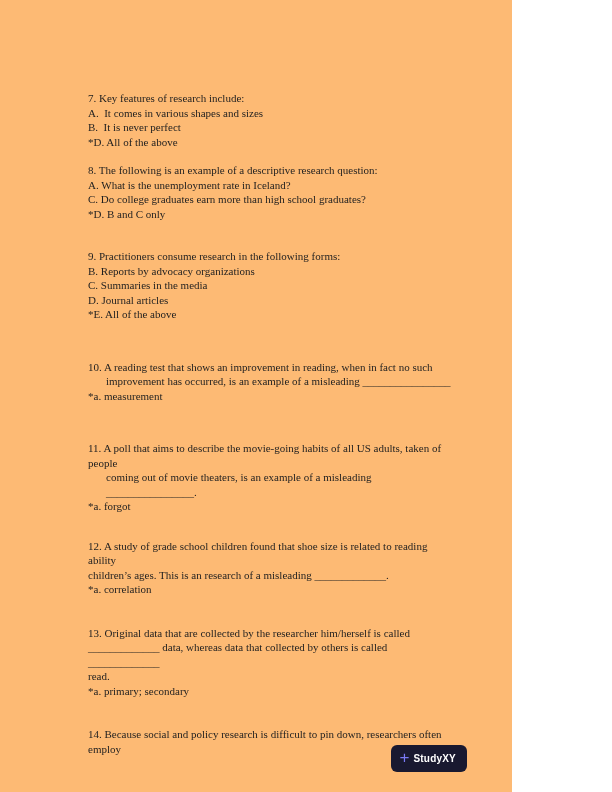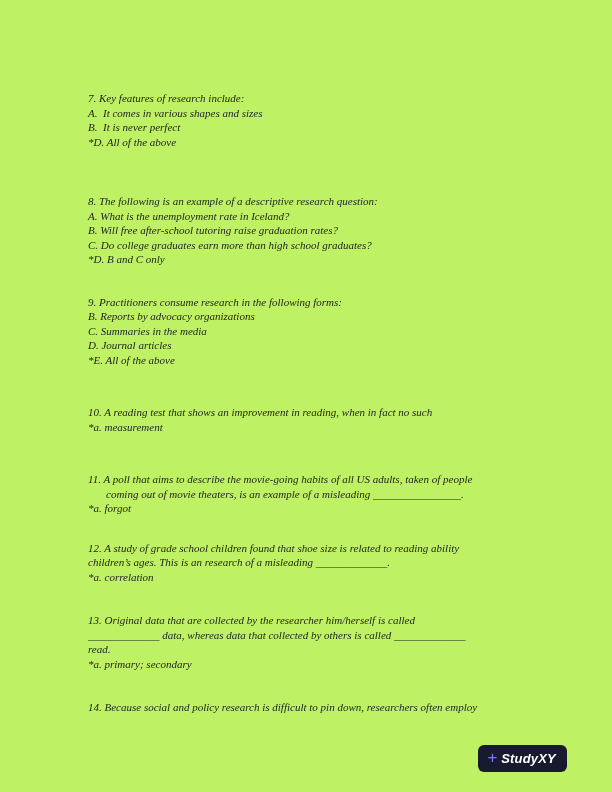--- a/index.html
+++ b/index.html
@@ -7,41 +7,40 @@
     width: 612px;
     height: 792px;
     background: #ffffff;
     position: relative;
     font-family: "Liberation Serif", serif;
     color: #1f1f1f;
   }
   .page {
     position: absolute;
     left: 0; top: 0;
-    width: 612px; height: 792px;
-    background: #bef264;
+    width: 512px; height: 792px;
+    background: #fdba74;
     overflow: hidden;
-    font-style: italic;
   }
   .content {
     position: absolute;
     left: 88px;
     top: 91px;
     right: 60px;
     font-size: 11px;
     line-height: 14.5px;
   }
   .question { margin: 0; }
   .line { white-space: pre-wrap; }
   .line.indent { padding-left: 18px; }
   .mb14 { margin-bottom: 14px; }
   .mb23 { margin-bottom: 38px; }
   .mb25 { margin-bottom: 25px; }
   .mb26 { margin-bottom: 38px; }
-  .mb28 { margin-bottom: 28px; margin-top: 45px; }
+  .mb28 { margin-bottom: 28px; }
   .mb29 { margin-bottom: 29px; }
   .logo {
     position: absolute;
     right: 45px;
     bottom: 20px;
     height: 27px;
     background: #191930;
     border-radius: 6px;
     display: flex;
     align-items: center;
@@ -51,56 +50,56 @@
   .logo .plus {
     color: #7a7af5;
     font-size: 17px;
     font-weight: 400;
     margin-right: 4px;
     line-height: 1;
     transform: translateY(-1px);
   }
   .logo .logo-text {
     color: #ffffff;
-    font-size: 13px;
+    font-size: 10px;
     font-weight: 700;
     letter-spacing: 0.2px;
   }
 </style>
 </head>
 <body>
 
 <div class="page">
   <div class="content">
 
     <div class="question mb14">
       <div class="line">7. Key features of research include:</div>
       <div class="line">A.  It comes in various shapes and sizes</div>
       <div class="line">B.  It is never perfect</div>
       <div class="line">*D. All of the above</div>
     </div>
 
     <div class="question mb28">
       <div class="line">8. The following is an example of a descriptive research question:</div>
       <div class="line">A. What is the unemployment rate in Iceland?</div>
-      <div class="line">B. Will free after-school tutoring raise graduation rates?</div>
       <div class="line">C. Do college graduates earn more than high school graduates?</div>
       <div class="line">*D. B and C only</div>
     </div>
 
     <div class="question mb23">
       <div class="line">9. Practitioners consume research in the following forms:</div>
       <div class="line">B. Reports by advocacy organizations</div>
       <div class="line">C. Summaries in the media</div>
       <div class="line">D. Journal articles</div>
       <div class="line">*E. All of the above</div>
     </div>
 
     <div class="question mb26">
       <div class="line">10. A reading test that shows an improvement in reading, when in fact no such</div>
+      <div class="line indent">improvement has occurred, is an example of a misleading ________________</div>
       <div class="line">*a. measurement</div>
     </div>
 
     <div class="question mb25">
       <div class="line">11. A poll that aims to describe the movie-going habits of all US adults, taken of people</div>
       <div class="line indent">coming out of movie theaters, is an example of a misleading ________________.</div>
       <div class="line">*a. forgot</div>
     </div>
 
     <div class="question mb29">

